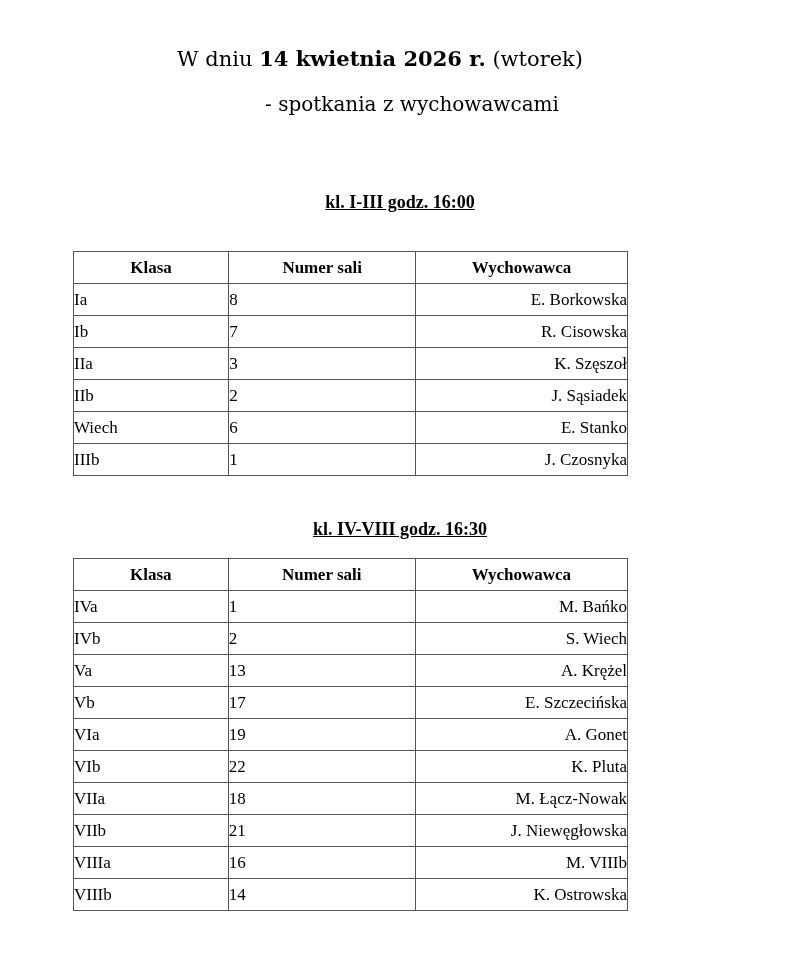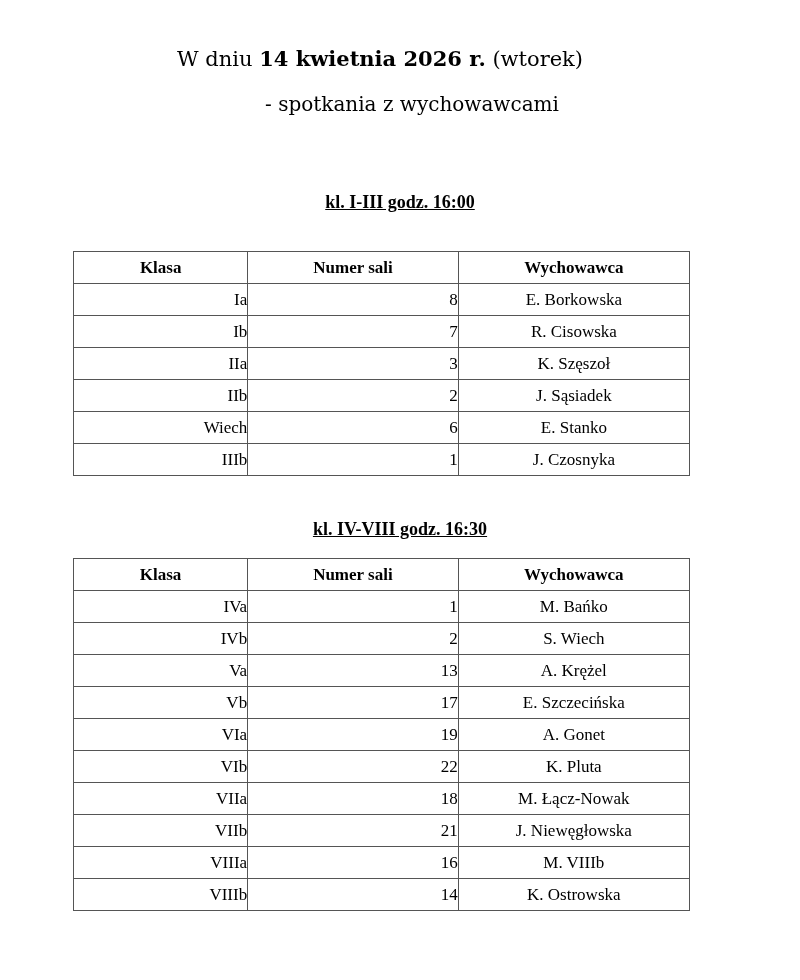--- a/index.html
+++ b/index.html
@@ -12,29 +12,29 @@
   .title2 {
     position: absolute; top: 87px; left: 12px; width: 800px; text-align: center;
     font-family: "DejaVu Serif", serif; font-size: 20px; line-height: 34px;
   }
   .section-heading {
     position: absolute; left: 0; width: 800px; text-align: center;
     font-family: "Liberation Serif", serif; font-weight: bold; font-size: 18px;
     text-decoration: underline; letter-spacing: 0px;
   }
   table.sched {
-    position: absolute; left: 73px; width: 617px; border-collapse: collapse;
+    position: absolute; left: 73px; width: 555px; border-collapse: collapse;
     font-family: "Liberation Serif", serif; font-size: 17px;
   }
   table.sched th, table.sched td {
     border: 1px solid #555; height: 31px; padding: 0; vertical-align: middle;
   }
   table.sched th { font-weight: bold; text-align: center; }
-  td.c-klasa, td.c-sala { text-align: right; }
-  td.c-wych { text-align: center; padding-left: 7px; }
+  td.c-klasa, td.c-sala { text-align: left; }
+  td.c-wych { text-align: right; padding-left: 7px; }
   col.k { width: 187px; } col.s { width: 226px; } col.w { width: 244px; }
 </style>
 </head>
 <body>
 
 <div class="title1"><span>W dniu </span><b>14 kwietnia 2026 r.</b><span> (wtorek)</span></div>
 <div class="title2">-  spotkania z wychowawcami</div>
 
 <div class="section-heading" style="top:192px;">kl. I-III  godz. 16:00</div>
 <table class="sched" style="top:251px;">

